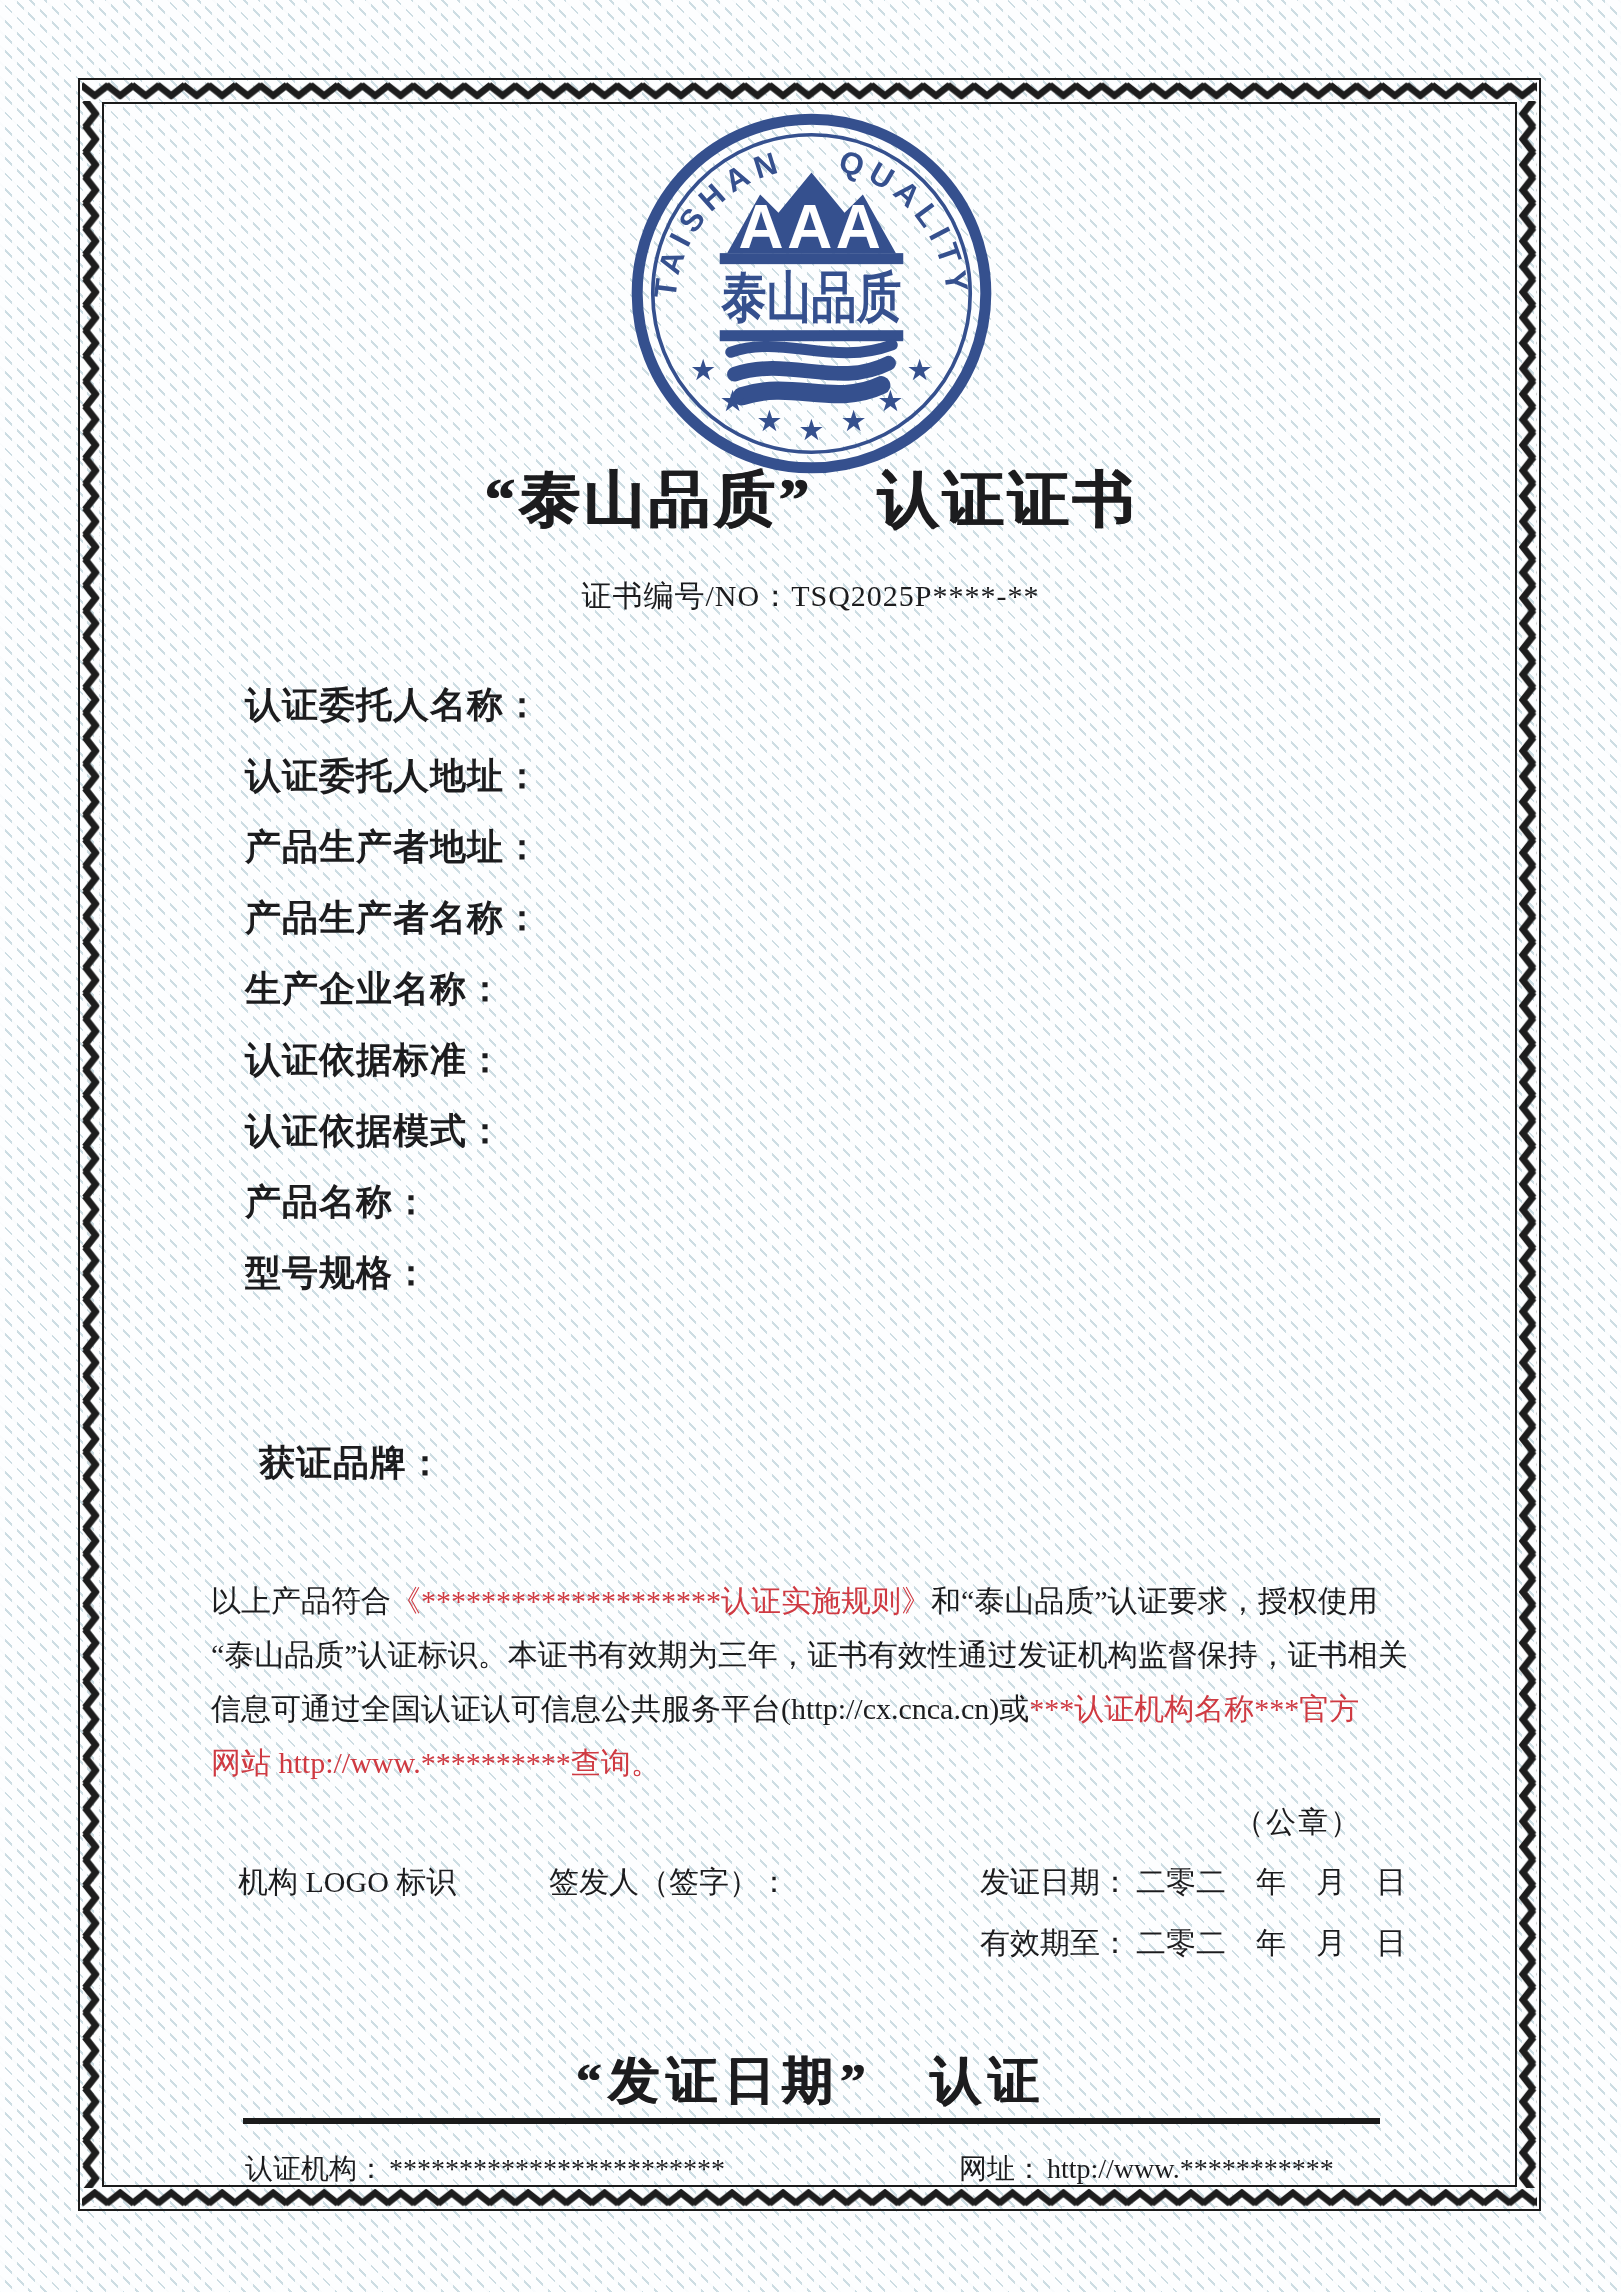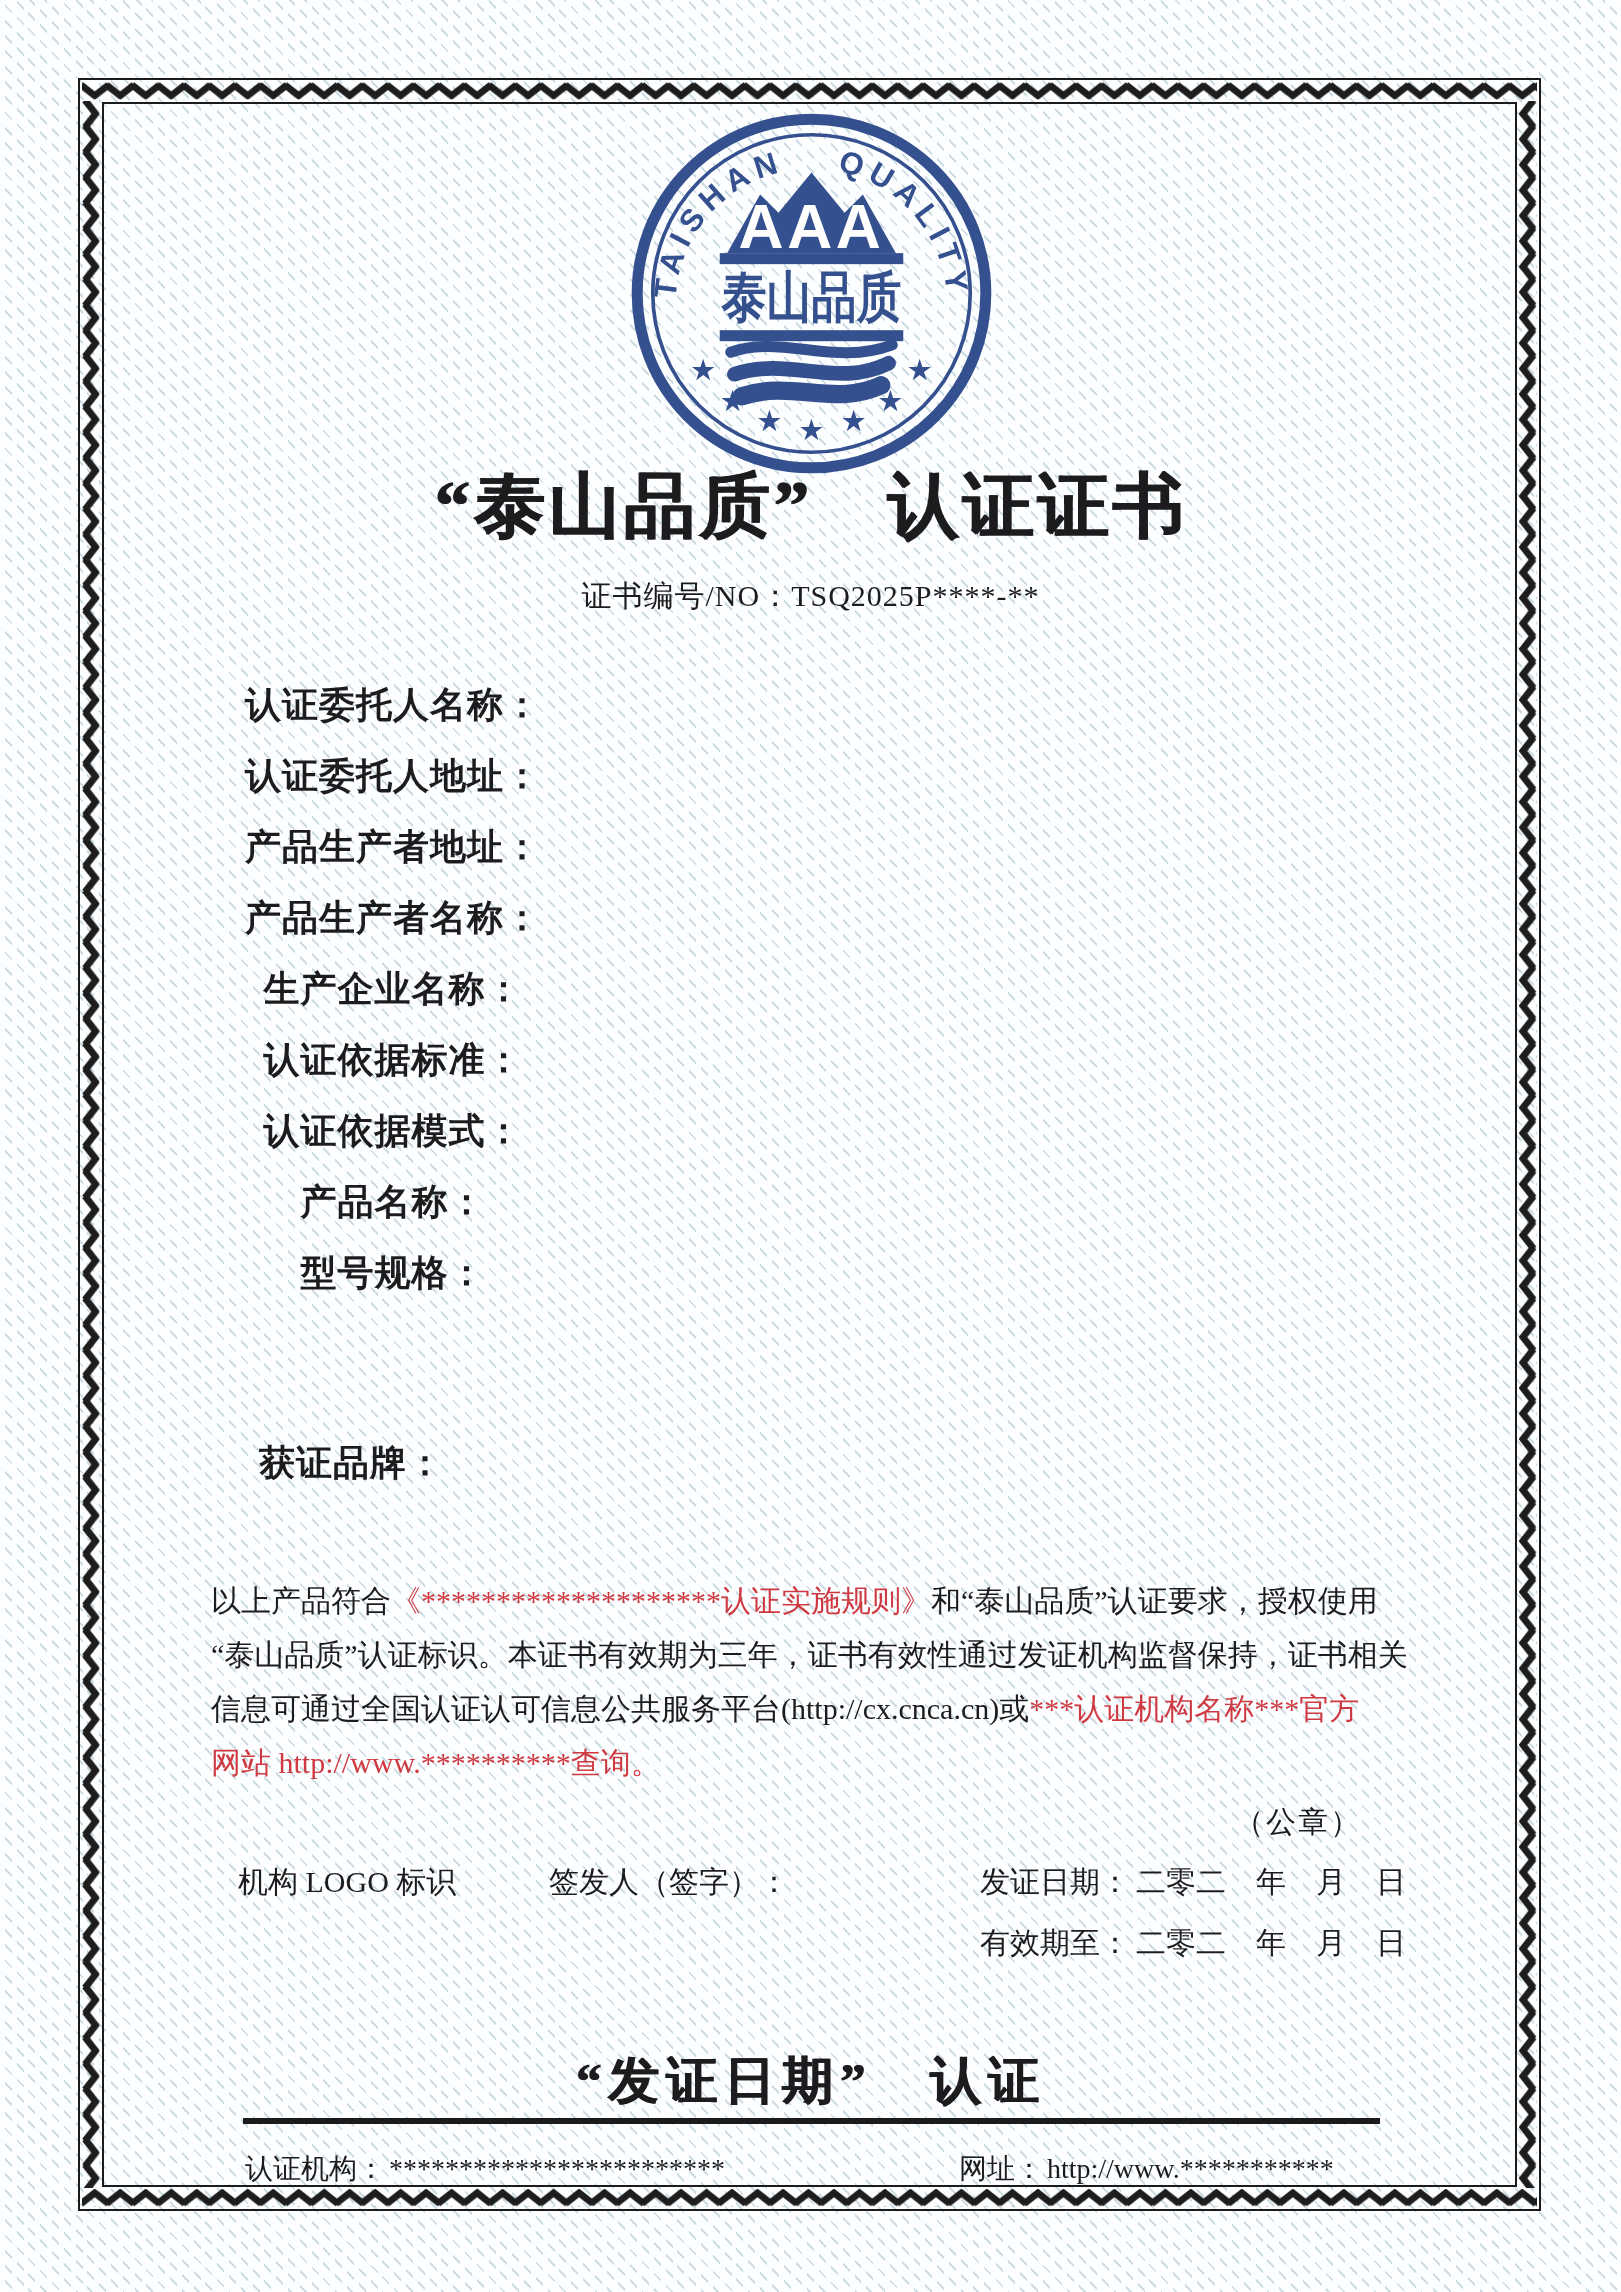--- a/index.html
+++ b/index.html
@@ -21,26 +21,26 @@
   .band{position:absolute;}
   .band-top{left:82px;right:84px;top:82px;height:17.6px;}
   .band-bottom{left:82px;right:84px;bottom:86px;height:17.6px;}
   .band-left{left:82px;top:101px;bottom:105px;width:17.6px;}
   .band-right{right:84px;top:101px;bottom:105px;width:17.6px;}
   .band svg{display:block;width:100%;height:100%;}
   
   .logo{position:absolute;top:110px;left:calc(50% - 183px);width:367px;height:367px;}
   
   .title{position:absolute;top:459px;left:0;right:0;text-align:center;
-         font-size:71px;font-weight:900;letter-spacing:3.9px;
+         font-size:61px;font-weight:900;letter-spacing:3.9px;
          text-shadow:1.5px 0 0 currentColor;}
   .certno{position:absolute;top:576px;left:0;right:0;text-align:center;font-size:30px;letter-spacing:1px;}
   
   .fields{position:absolute;left:245px;top:670px;}
-  .field-row{height:71px;line-height:71px;font-size:36px;font-weight:700;letter-spacing:1px;text-align:center;}
+  .field-row{height:71px;line-height:71px;font-size:36px;font-weight:700;letter-spacing:1px;}
   .brand-row{position:absolute;left:259px;top:1439px;font-size:36px;font-weight:700;letter-spacing:1px;}
   
   .statement{position:absolute;left:211px;top:1574px;width:1215px;font-size:30px;}
   .stmt-line{line-height:54px;white-space:nowrap;}
   .seg-ink{color:#1c1c1e;}
   .seg-red{color:#cf3a42;}
   
   .seal{position:absolute;top:1802px;right:259px;font-size:30px;letter-spacing:2px;}
   .sig-cell{position:absolute;font-size:30px;white-space:nowrap;}
   .cell-orglogo{left:238px;top:1862px;}

